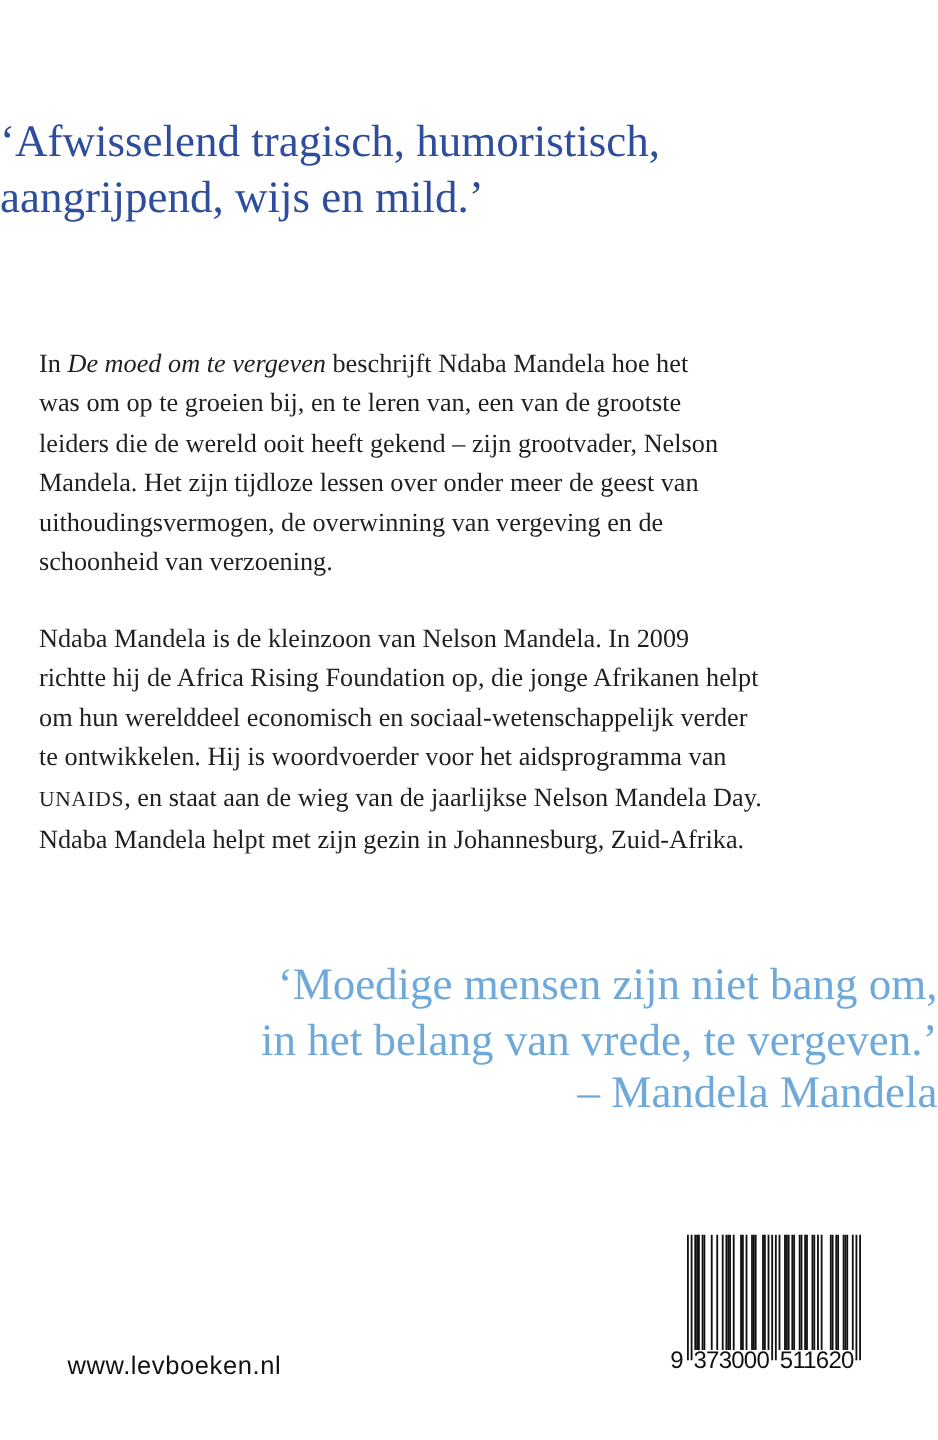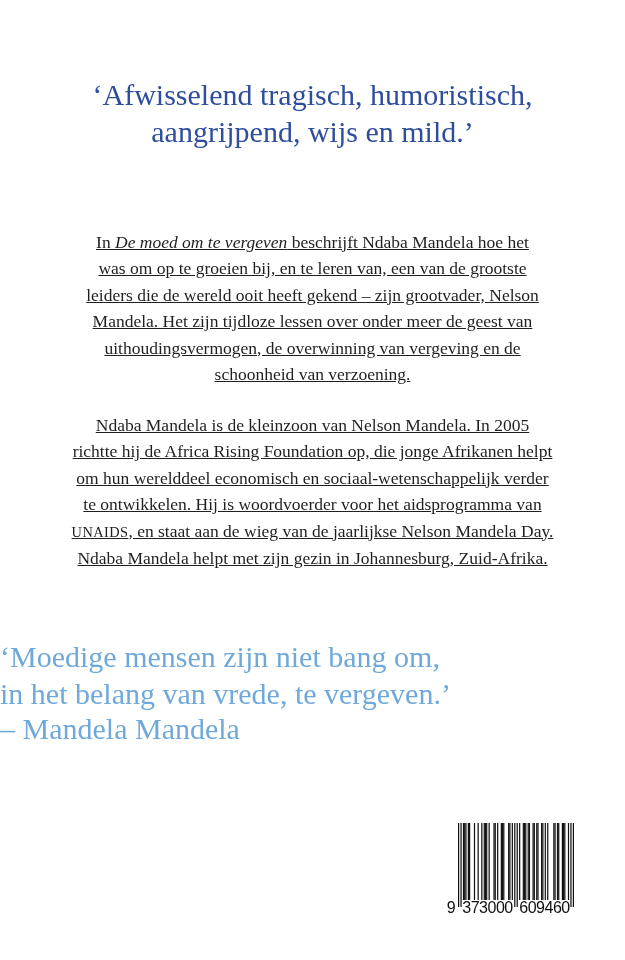--- a/index.html
+++ b/index.html
@@ -10,51 +10,49 @@
     position:relative;
     overflow:hidden;
   }
   .page{
     position:absolute;inset:0;
     background:#ffffff;
   }
   
   .top-quote{
     position:absolute;top:39px;left:0;right:0;
-    text-align:center;
+    text-align:left;
     color:#2e4d9c;
     font-size:30px;line-height:37px;
     white-space:pre-line;
   }
   .top-quote .attribution{
     display:block;
     font-style:italic;
     margin-top:-2px;
   }
   
   .body-par{
     position:absolute;left:26px;right:26px;
     margin:0;
-    text-align:center;
     color:#1f1f1f;
     font-size:17.5px;line-height:26.5px;
     white-space:pre-line;
-    text-decoration:underline;
   }
   .par1{top:202px;}
   .par2{top:385px;}
   .book-title-italic{font-style:italic;}
   .smallcaps{
     font-size:0.82em;
     letter-spacing:0.03em;
   }
   
   .bottom-quote{
     position:absolute;top:601px;left:0;right:0;
-    text-align:left;
+    text-align:right;
     color:#6fa9da;
     font-size:30px;line-height:37px;
     white-space:pre-line;
   }
   .bottom-quote .attribution{
     display:block;
     margin-top:-2px;
   }
   
   .website{
@@ -96,34 +94,35 @@
   <p class="body-par par1">
     <span>In </span><span class="book-title-italic">De moed om te vergeven</span><span> beschrijft Ndaba Mandela hoe het
 was om op te groeien bij, en te leren van, een van de grootste
 leiders die de wereld ooit heeft gekend – zijn grootvader, Nelson
 Mandela. Het zijn tijdloze lessen over onder meer de geest van
 uithoudingsvermogen, de overwinning van vergeving en de
 schoonheid van verzoening.</span>
   </p>
 
   <p class="body-par par2">
-    <span>Ndaba Mandela is de kleinzoon van Nelson Mandela. In 2005
+    <span>Ndaba Mandela is de kleinzoon van Nelson Mandela. In 2009
 richtte hij de Africa Rising Foundation op, die jonge Afrikanen helpt
 om hun werelddeel economisch en sociaal-wetenschappelijk verder
 te ontwikkelen. Hij is woordvoerder voor het aidsprogramma van
 </span><span class="smallcaps">UNAIDS</span><span>, en staat aan de wieg van de jaarlijkse Nelson Mandela Day.
 Ndaba Mandela helpt met zijn gezin in Johannesburg, Zuid-Afrika.</span>
   </p>
 
   <div class="bottom-quote">
     <span>‘Moedige mensen zijn niet bang om,
 in het belang van vrede, te vergeven.’</span>
     <span class="attribution">– Mandela Mandela</span>
   </div>
 
+  <div class="website">www.levboeken.nl</div>
 
   <div class="barcode">
     <svg id="barcode-svg" width="116" height="84" viewBox="0 0 95 84" preserveAspectRatio="none">
         <rect x="0" y="0" width="1" height="84" fill="#111111"></rect>
         <rect x="2" y="0" width="1" height="84" fill="#111111"></rect>
         <rect x="4" y="0" width="1" height="77" fill="#111111"></rect>
         <rect x="5" y="0" width="1" height="77" fill="#111111"></rect>
         <rect x="6" y="0" width="1" height="77" fill="#111111"></rect>
         <rect x="8" y="0" width="1" height="77" fill="#111111"></rect>
         <rect x="9" y="0" width="1" height="77" fill="#111111"></rect>
@@ -165,16 +164,16 @@
         <rect x="82" y="0" width="1" height="77" fill="#111111"></rect>
         <rect x="85" y="0" width="1" height="77" fill="#111111"></rect>
         <rect x="86" y="0" width="1" height="77" fill="#111111"></rect>
         <rect x="87" y="0" width="1" height="77" fill="#111111"></rect>
         <rect x="90" y="0" width="1" height="77" fill="#111111"></rect>
         <rect x="92" y="0" width="1" height="84" fill="#111111"></rect>
         <rect x="94" y="0" width="1" height="84" fill="#111111"></rect>
       </svg>
     <span class="digits digit-first">9</span>
     <span class="digits digit-left">373000</span>
-    <span class="digits digit-right">609460</span>
+    <span class="digits digit-right">511620</span>
   </div>
 
 </div>
 
 </body></html>

